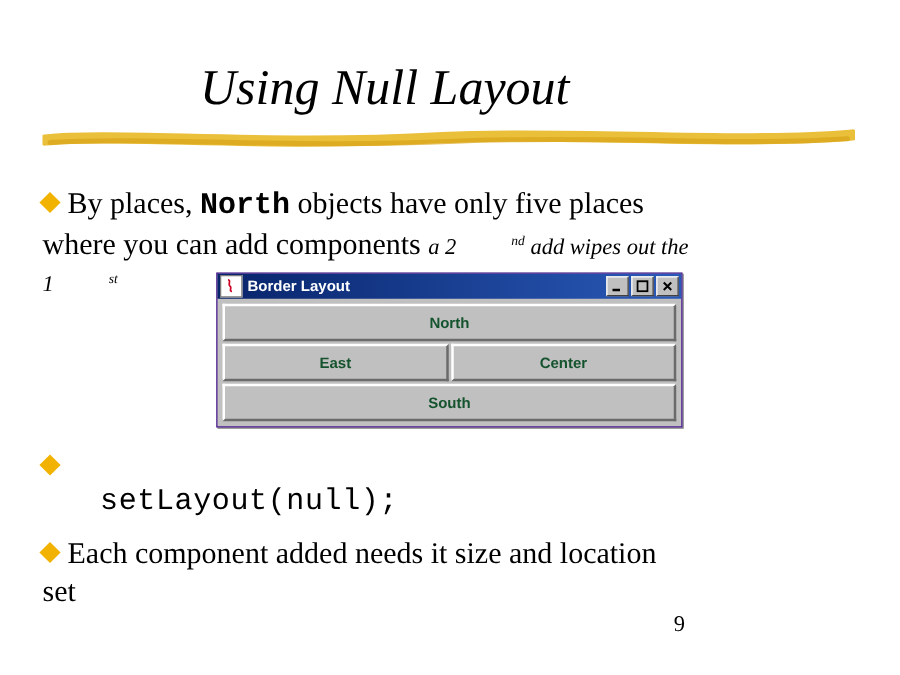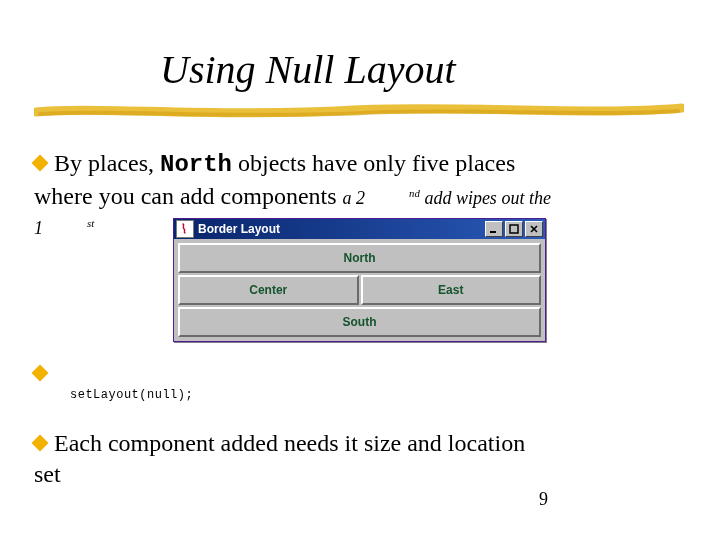--- a/index.html
+++ b/index.html
@@ -58,23 +58,23 @@
     font-size: 18px;
   }
   .sup {
     font-size: 0.6em;
     vertical-align: super;
     font-style: italic;
     padding-left: 44px;
   }
   .code-line {
     position: absolute;
-    left: 70px;
+    left: 80px;
     font-family: "Courier New", Courier, monospace;
-    font-size: 12px;
+    font-size: 24px;
     letter-spacing: 0.5px;
   }
   .page-num {
     position: absolute;
     right: 44px;
     bottom: 30px;
     font-size: 18px;
   }
 
   
@@ -191,22 +191,22 @@
           <svg viewBox="0 0 10 10">
             <path d="M2 2 L8 8 M8 2 L2 8" stroke="#000" stroke-width="1.6"></path>
           </svg>
         </span>
     </div>
     <div class="panel-area">
       <div class="border-row">
           <div class="cell">North</div>
         </div>
       <div class="border-row row-mid">
+        <div class="cell">East</div>
         <div class="cell">Center</div>
-        <div class="cell">East</div>
       </div>
       <div class="border-row">
           <div class="cell">South</div>
         </div>
     </div>
   </div>
 
   <div class="bullet-row" style="top:358px;">
     <span class="diamond"></span>
   </div>

